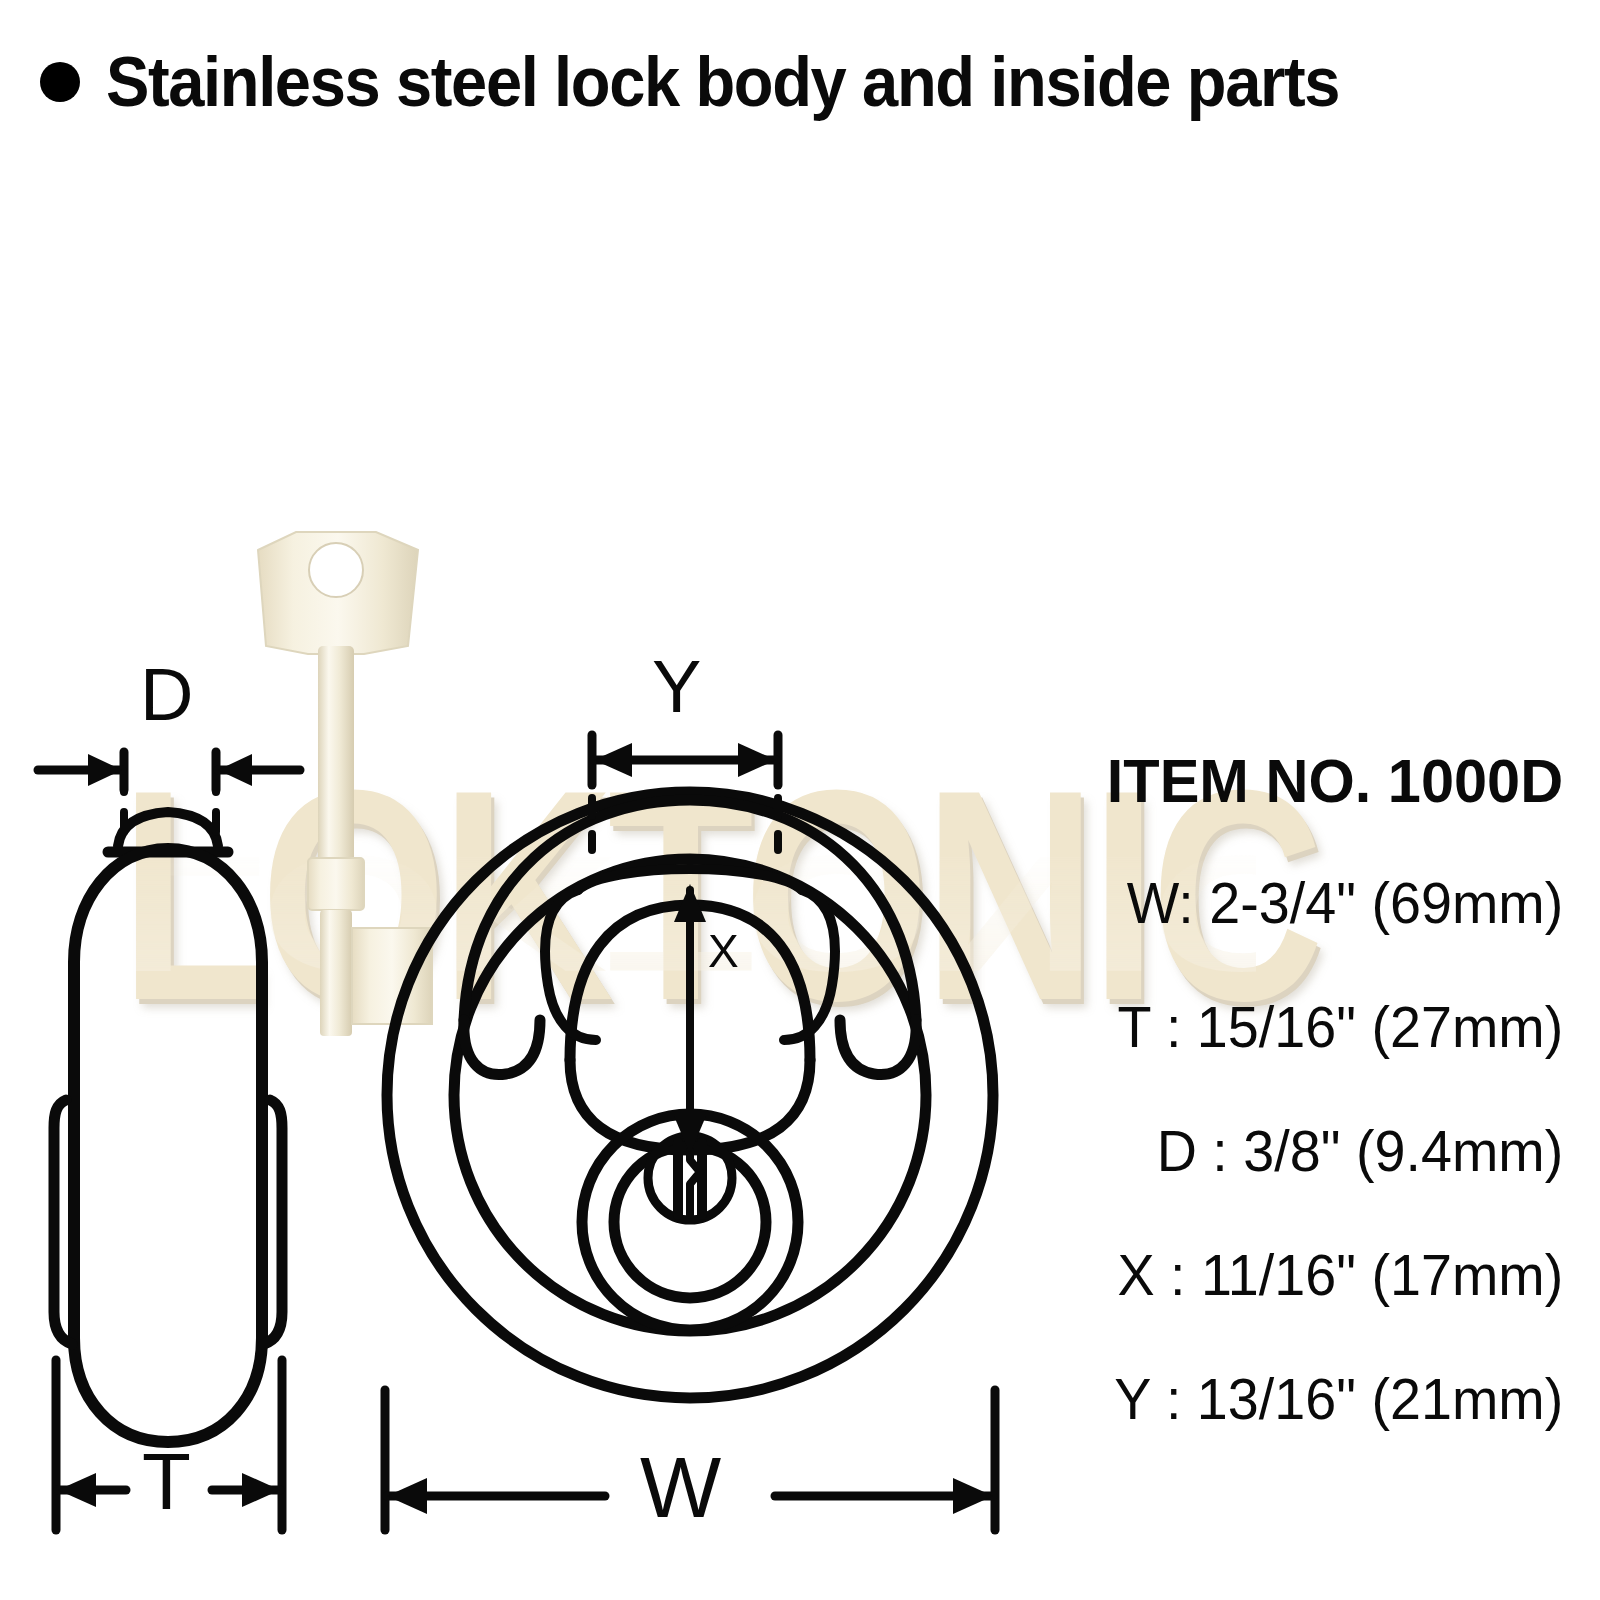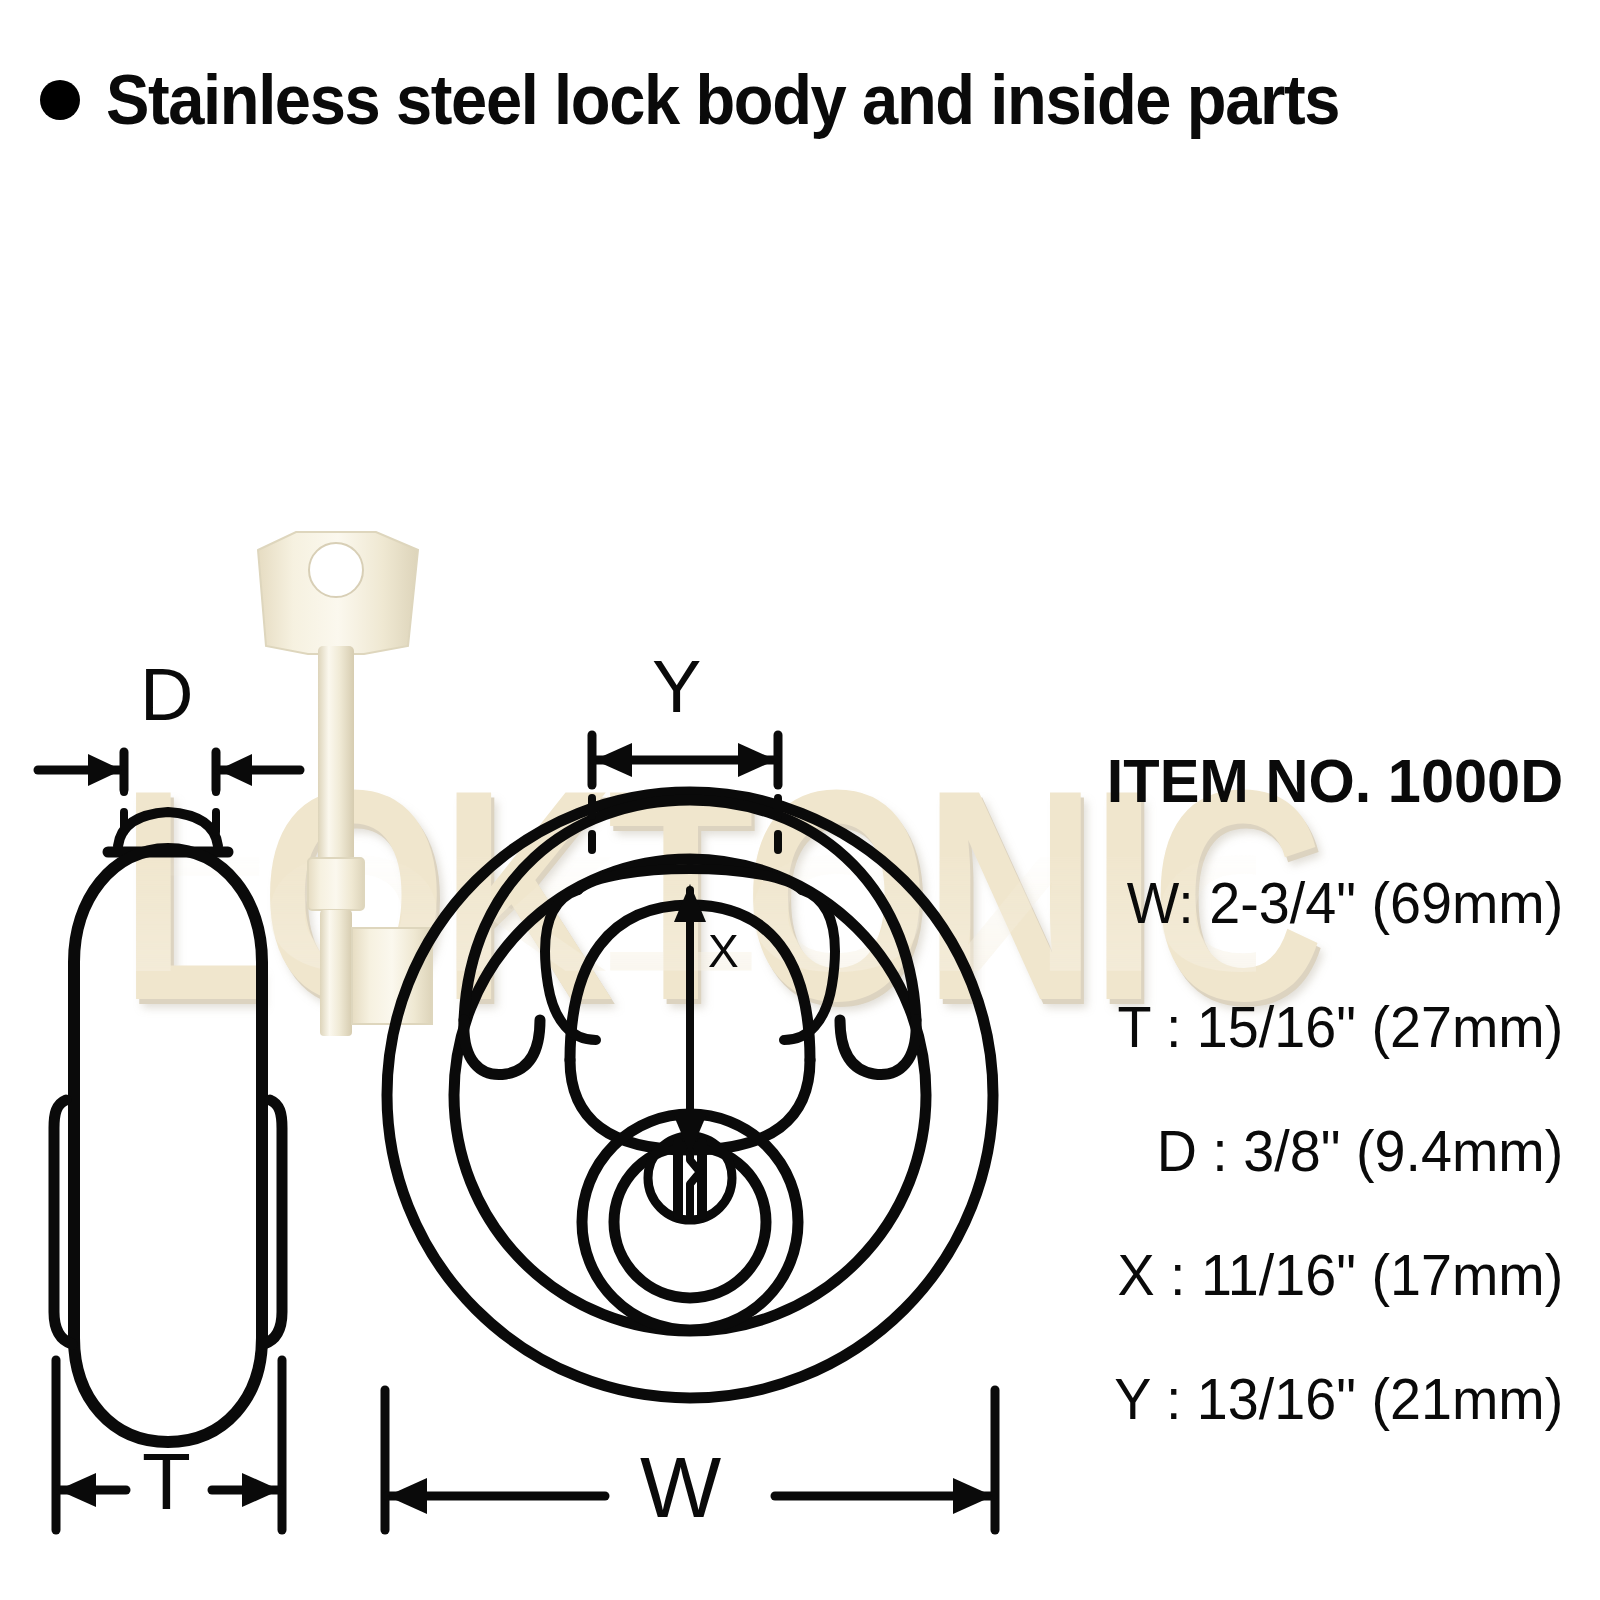--- a/index.html
+++ b/index.html
@@ -15,21 +15,21 @@
     width: 1600px;
     height: 1600px;
     background: #ffffff;
     overflow: hidden;
   }
 
   
   #features {
     position: absolute;
     left: 0px;
-    top: 50px;
+    top: 32px;
     width: 1600px;
   }
   .feature-row {
     position: relative;
     height: 99px;
     display: flex;
     align-items: center;
   }
   .bullet-dot {
     position: absolute;

